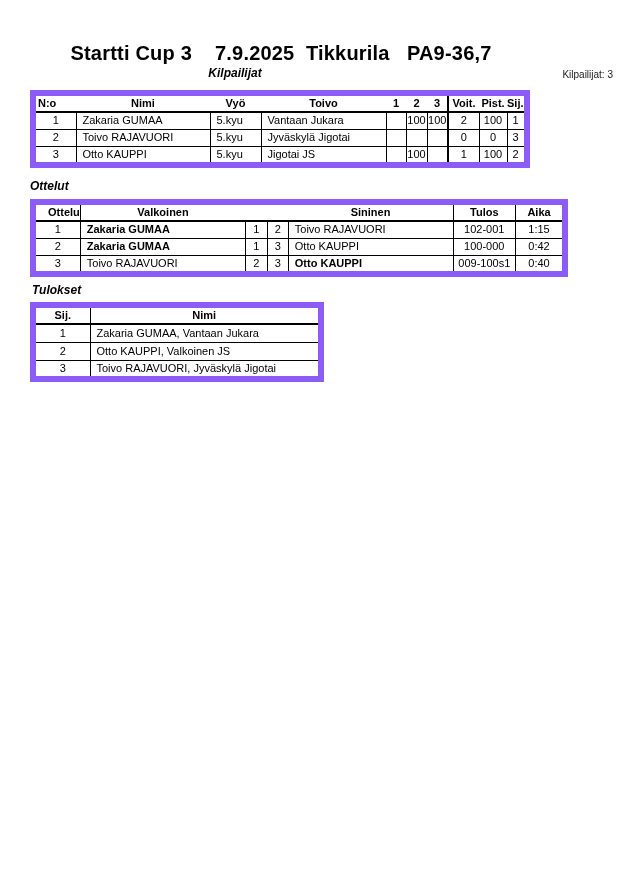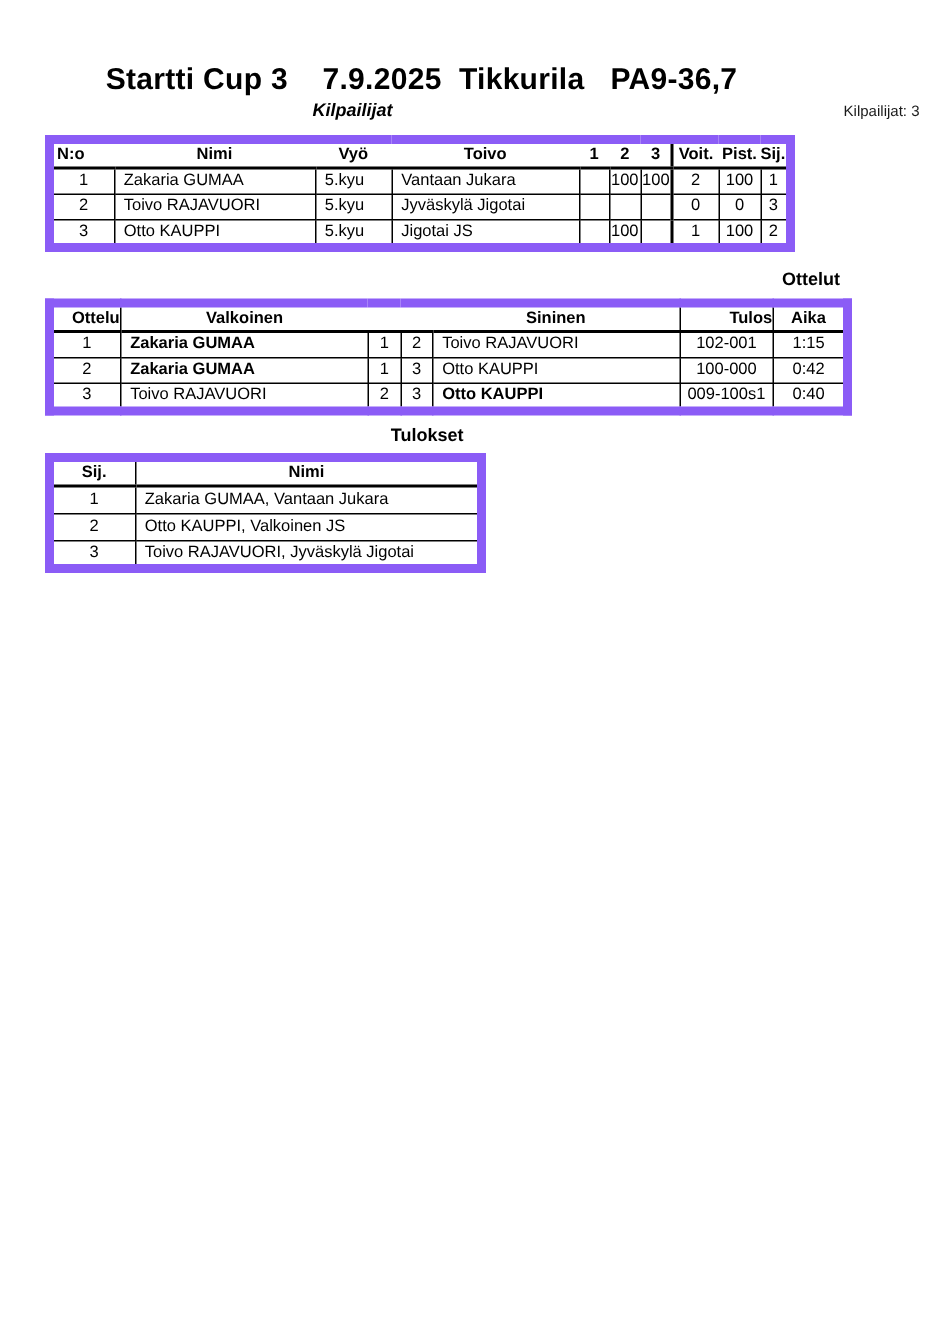--- a/index.html
+++ b/index.html
@@ -36,26 +36,27 @@
   }
   .kilp-count {
     position: absolute;
     top: 69px;
     right: 17px;
     font-size: 10px;
     color: #1a1a1a;
   }
   .section-heading {
     position: absolute;
-    text-align: right;
+    text-align: left;
     font-size: 12px;
     font-weight: bold;
+    font-style: italic;
   }
   .ottelut-heading { top: 179px; left: 30px; width: 530px; }
-  .tulokset-heading { top: 283px; left: 21px; width: 288px; }
+  .tulokset-heading { top: 283px; left: 32px; width: 288px; }
 
   table {
     position: absolute;
     border-collapse: collapse;
     table-layout: fixed;
     border: 6px solid #8b5cf6;
     font-size: 11px;
   }
   th, td {
     padding: 0;
@@ -77,21 +78,21 @@
   .b  { font-weight: bold; }
 
   
   .t-kilpailijat { left: 30px; top: 90px; }
   .t-kilpailijat th.hl { text-align: left; padding-left: 2px; }
   .t-kilpailijat th.gv, .t-kilpailijat td.gv { border-left: 2px solid #000; }
 
   
   .t-ottelut { left: 30px; top: 199px; }
   .t-ottelut th.hl { text-align: left; padding-left: 12px; border-right: 1px solid #000; }
-  .t-ottelut th.hv { border-left: 1px solid #000; border-right: 1px solid #000; text-align: right; }
+  .t-ottelut th.hv { border-left: 1px solid #000; border-right: 1px solid #000; }
   .t-ottelut th.hv2 { border-left: 1px solid #000; }
 
   
   .t-tulokset { left: 30px; top: 302px; }
   .t-tulokset th { border-left: 1px solid #000; border-right: 1px solid #000; }
   .t-tulokset td, .t-tulokset th { height: 18px; }
 </style>
 </head>
 <body>
 

